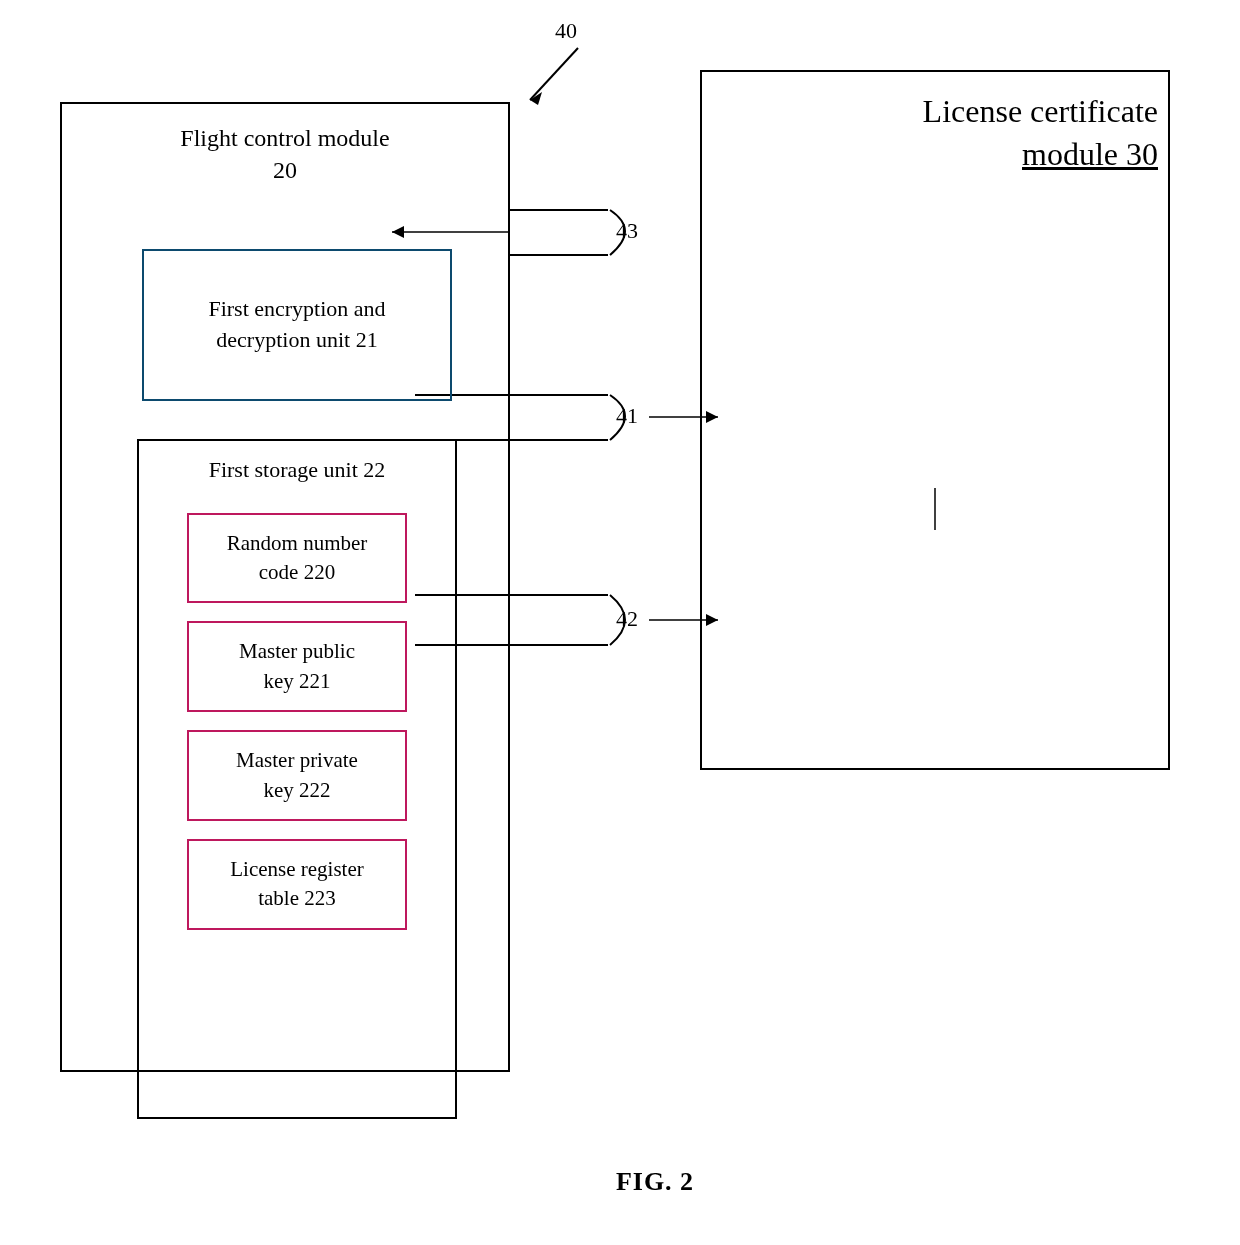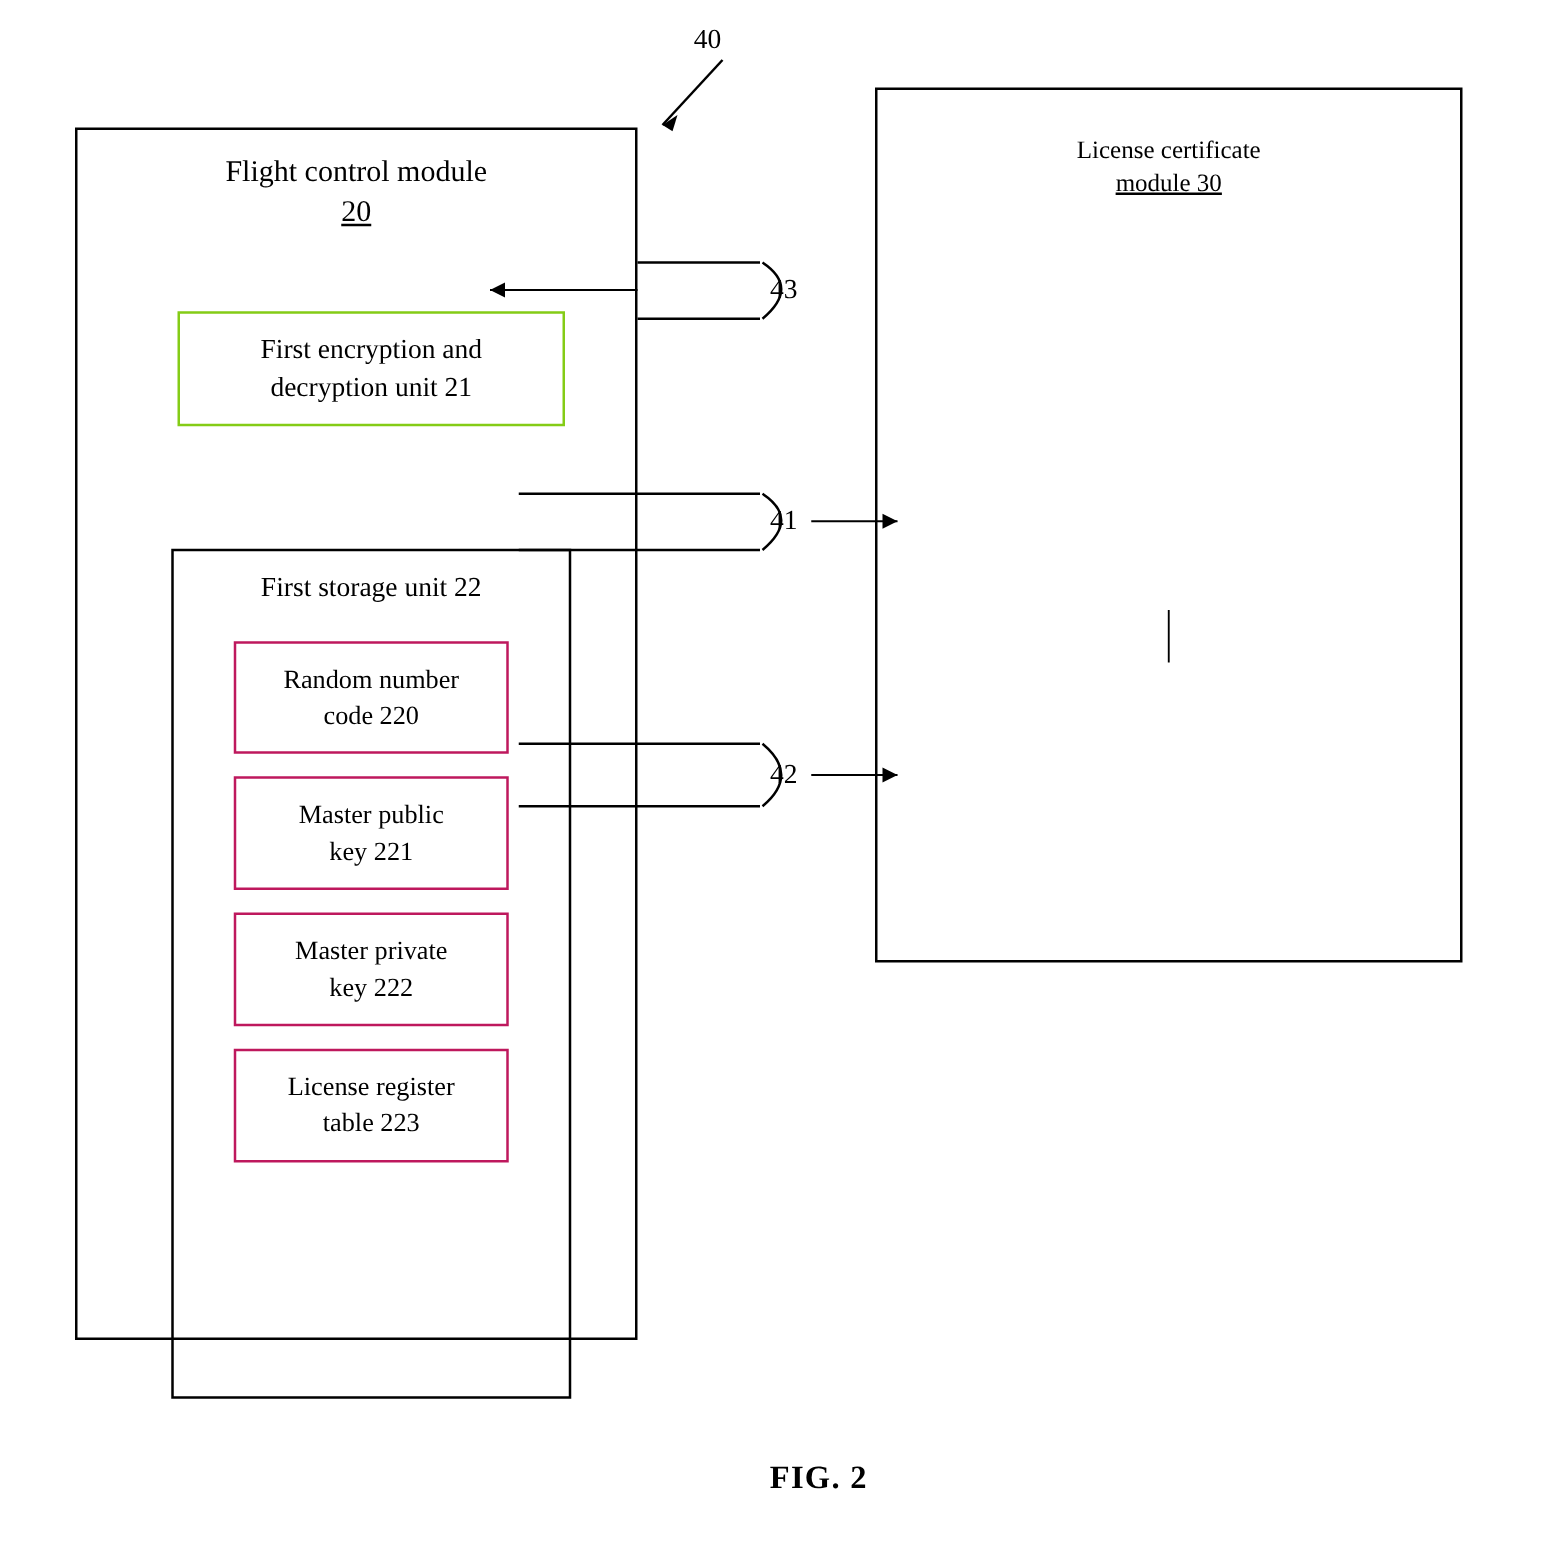--- a/index.html
+++ b/index.html
@@ -40,31 +40,30 @@
     }
 
     .flight-control-title {
       text-align: center;
       padding: 18px 10px 10px;
       font-size: 24px;
       line-height: 1.35;
     }
 
     .flight-control-title .underline {
-      text-decoration: underline;
     }
 
     
     .first-enc-box {
       position: absolute;
       top: 145px;
       left: 80px;
       width: 310px;
-      height: 92px;
-      border: 2px solid #84cc16;
+      height: 152px;
+      border: 2px solid #0c4a6e;
       display: flex;
       align-items: center;
       justify-content: center;
       text-align: center;
       font-size: 22px;
       line-height: 1.4;
     }
 
     
     .first-storage-box {
@@ -98,25 +97,24 @@
     .license-cert-box {
       position: absolute;
       top: 70px;
       left: 700px;
       width: 470px;
       height: 700px;
       border: 2px solid #000;
     }
 
     .license-cert-title {
-      text-align: center;
+      text-align: right;
       padding: 18px 10px 10px;
-      font-size: 20px;
+      font-size: 32px;
       line-height: 1.35;
-      margin-top: 17px;
     }
 
     .license-cert-title .underline {
       text-decoration: underline;
     }
 
     
     .connections-svg {
       position: absolute;
       top: 0;

